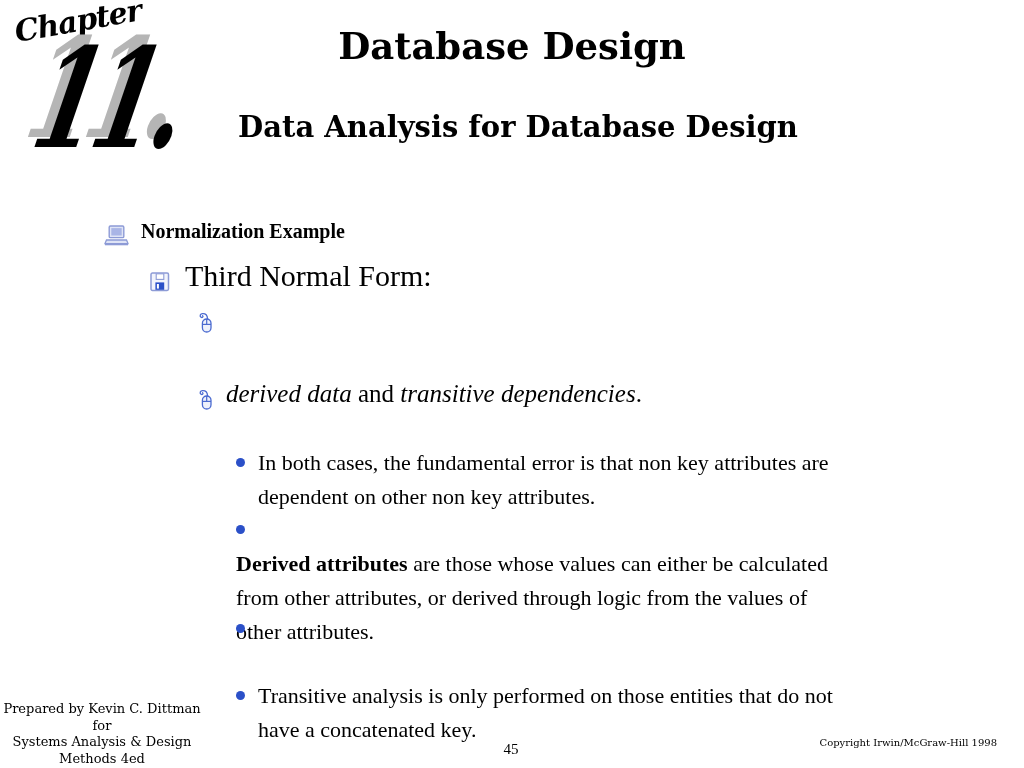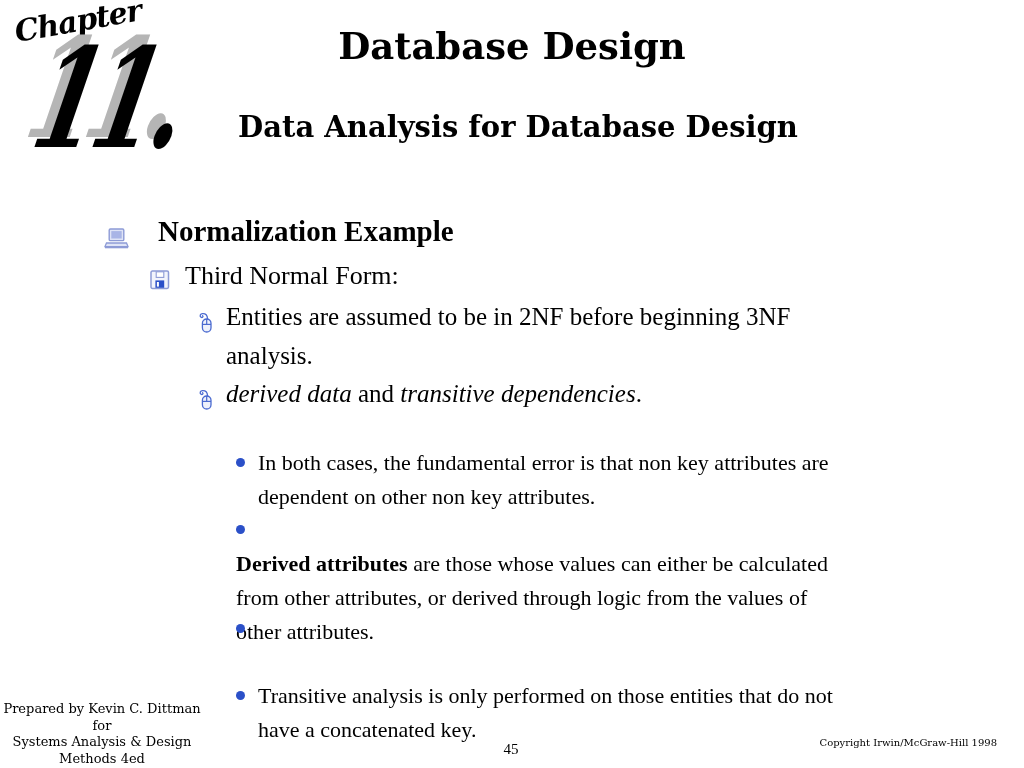--- a/index.html
+++ b/index.html
@@ -28,23 +28,23 @@
     position:absolute; left:0; right:0; top:24px; margin:0; text-align:center;
     font-family:"DejaVu Serif", serif; font-weight:bold; font-size:37px;
   }
   .subtitle {
     position:absolute; left:12px; right:0; top:110px; margin:0; text-align:center;
     font-family:"DejaVu Serif", serif; font-weight:bold; font-size:29px;
   }
   
   .row { position:absolute; display:flex; align-items:flex-start; }
   .rich { white-space:pre-wrap; }
-  .l1 { left:104px; top:213px; gap:29px; font-size:29px; font-weight:bold; line-height:36px; }
+  .l1 { left:104px; top:213px; gap:12px; font-size:20px; font-weight:bold; line-height:36px; }
   .l1 .icon { margin-top:8px; }
-  .l2 { left:150px; top:259px; gap:15px; font-size:26px; line-height:33px; }
+  .l2 { left:150px; top:259px; gap:15px; font-size:30px; line-height:33px; }
   .l2 .icon { margin-top:6px; }
   .l3 { left:196px; gap:11px; font-size:25px; line-height:39px; width:760px; }
   .l3 .icon { margin-top:9px; }
   .l3-a { top:297px; }
   .l3-b { top:374px; }
   .l4 { left:236px; gap:13px; font-size:22px; line-height:34px; width:760px; }
   .l4-a { top:446px; } .l4-b { top:513px;flex-direction:column; } .l4-c { top:612px; } .l4-d { top:679px; }
   .dot { width:9px; height:9px; border-radius:50%; margin-top:12px; flex:0 0 auto; }
   
   .credit {
@@ -101,22 +101,20 @@
 
   <div class="row l3 l3-a">
     <span class="icon">
       <svg width="19" height="23" viewBox="0 0 19 23">
         <path d="M11.5 8 C11.5 4.2 9.6 2.4 6.6 2.6 C4.2 2.8 3.4 5.2 5 6.2 C6.4 7 7.6 5.6 6.6 4.6" fill="none" stroke="#4a6ad0" stroke-width="1.3" stroke-linecap="round"></path>
         <rect x="6.4" y="8" width="8.6" height="13" rx="4.3" fill="#eef1fb" stroke="#4a6ad0" stroke-width="1.3"></rect>
         <line x1="10.7" y1="8" x2="10.7" y2="13.4" stroke="#4a6ad0" stroke-width="1.2"></line>
         <line x1="6.4" y1="13.4" x2="15" y2="13.4" stroke="#4a6ad0" stroke-width="1.2"></line>
       </svg>
     </span>
-    <span class="rich"><span>Entities are assumed to be in 2NF before beginning 3NF
-analysis.</span></span>
   </div>
 
   <div class="row l3 l3-b">
     <span class="icon">
       <svg width="19" height="23" viewBox="0 0 19 23">
         <path d="M11.5 8 C11.5 4.2 9.6 2.4 6.6 2.6 C4.2 2.8 3.4 5.2 5 6.2 C6.4 7 7.6 5.6 6.6 4.6" fill="none" stroke="#4a6ad0" stroke-width="1.3" stroke-linecap="round"></path>
         <rect x="6.4" y="8" width="8.6" height="13" rx="4.3" fill="#eef1fb" stroke="#4a6ad0" stroke-width="1.3"></rect>
         <line x1="10.7" y1="8" x2="10.7" y2="13.4" stroke="#4a6ad0" stroke-width="1.2"></line>
         <line x1="6.4" y1="13.4" x2="15" y2="13.4" stroke="#4a6ad0" stroke-width="1.2"></line>
       </svg>

